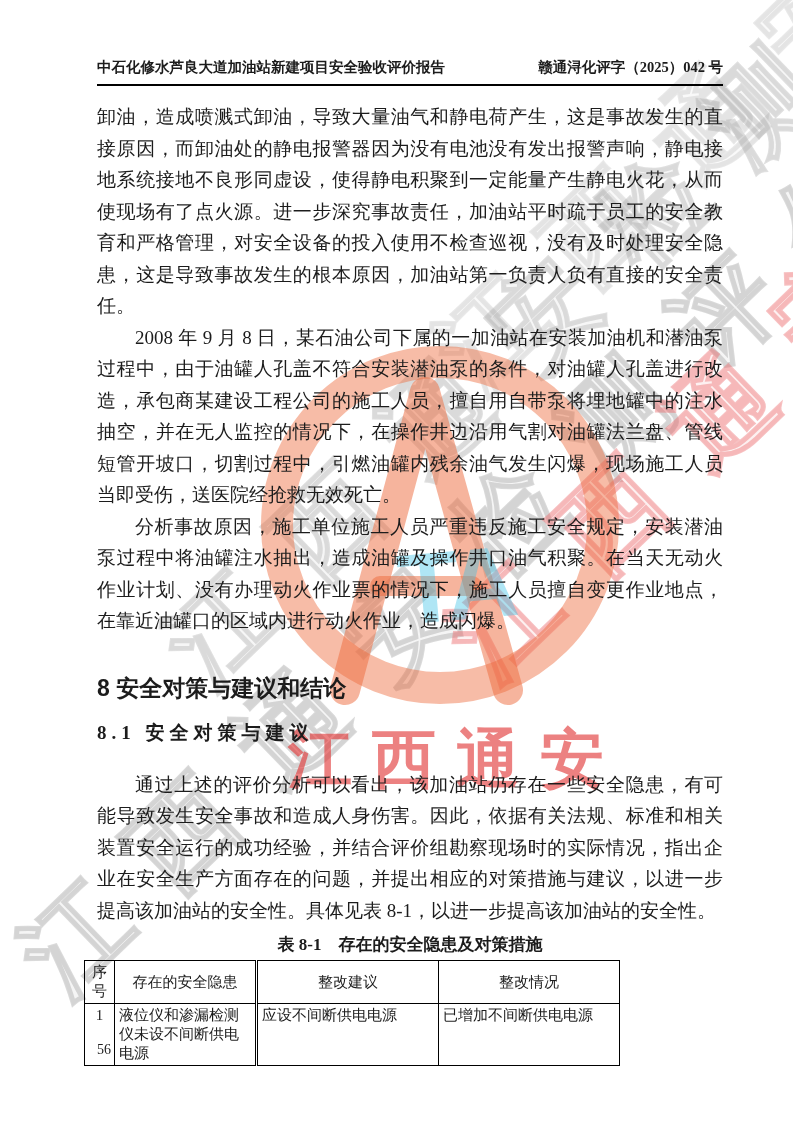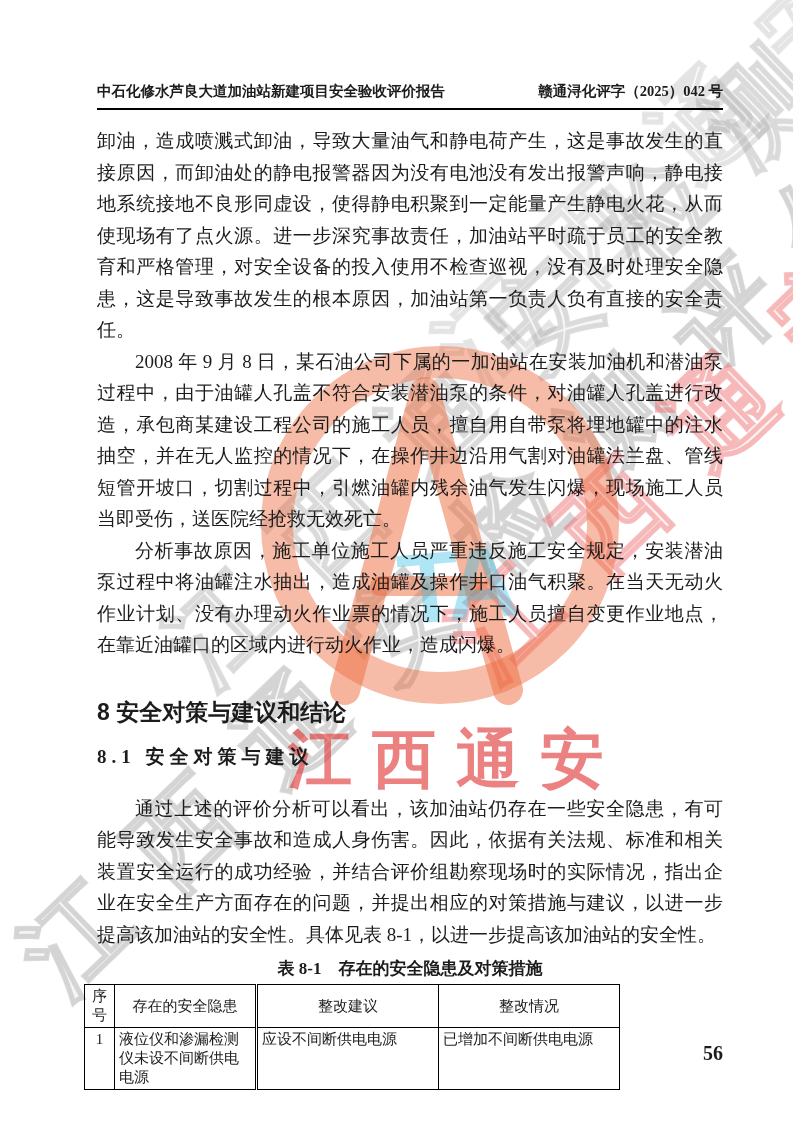--- a/index.html
+++ b/index.html
@@ -29,21 +29,21 @@
     font-size:104px;letter-spacing:46px;
     transform:rotate(-44deg);transform-origin:left center;
   }
   .wm-diag.gray{color:rgba(160,160,160,0.10);-webkit-text-stroke:2px rgba(158,158,158,0.38);}
   .wm-diag.pink{color:rgba(236,108,110,0.10);-webkit-text-stroke:2px rgba(236,108,110,0.42);}
   .wm-g1{left:40px;top:905px;}
   .wm-g2{left:185px;top:595px;opacity:.85;}
   .wm-g3{left:455px;top:300px;opacity:.6;}
   .wm-p1{left:468px;top:588px;}
   
-  .content{position:absolute;inset:0;z-index:2;padding:82px 70px 0 97px;box-sizing:border-box;}
+  .content{position:absolute;inset:0;z-index:2;padding:58px 70px 0 97px;box-sizing:border-box;}
   .page-header{
     display:flex;justify-content:space-between;align-items:flex-end;
     font-size:14.5px;font-weight:bold;
     border-bottom:2px solid #000;padding-bottom:7px;
   }
   .body-text{font-size:19px;line-height:31.5px;text-align:justify;margin:0;}
   .body-text.indent{text-indent:2em;}
   .first-para{margin-top:15px;}
   .h1-heading{
     font-family:"Liberation Sans","DejaVu Sans",sans-serif;
@@ -68,21 +68,21 @@
   table.hazard .col-no{width:30px;}
   table.hazard .col-hazard{width:142px;}
   table.hazard .col-suggestion{width:182px;}
   table.hazard .col-status{width:auto;}
   table.hazard td{height:40px;vertical-align:top;}
   td.cell-no{text-align:center;vertical-align:middle;}
   td.cell-suggestion{vertical-align:middle;}
   .dbl-right{border-right:3px double #000 !important;}
   .page-number{
     position:absolute;top:1042px;left:97px;width:626px;
-    text-align:right;font-size:20px;z-index:2;font-weight:bold;
+    text-align:left;font-size:14px;z-index:2;
   }
 </style>
 </head>
 <body>
 
 <div class="page">
 
   <div class="wm-layer">
     <div class="wm-diag gray wm-g1">江西通安检测评价有限公司</div>
     <div class="wm-diag gray wm-g2">江西通安检测评价有限公司</div>

